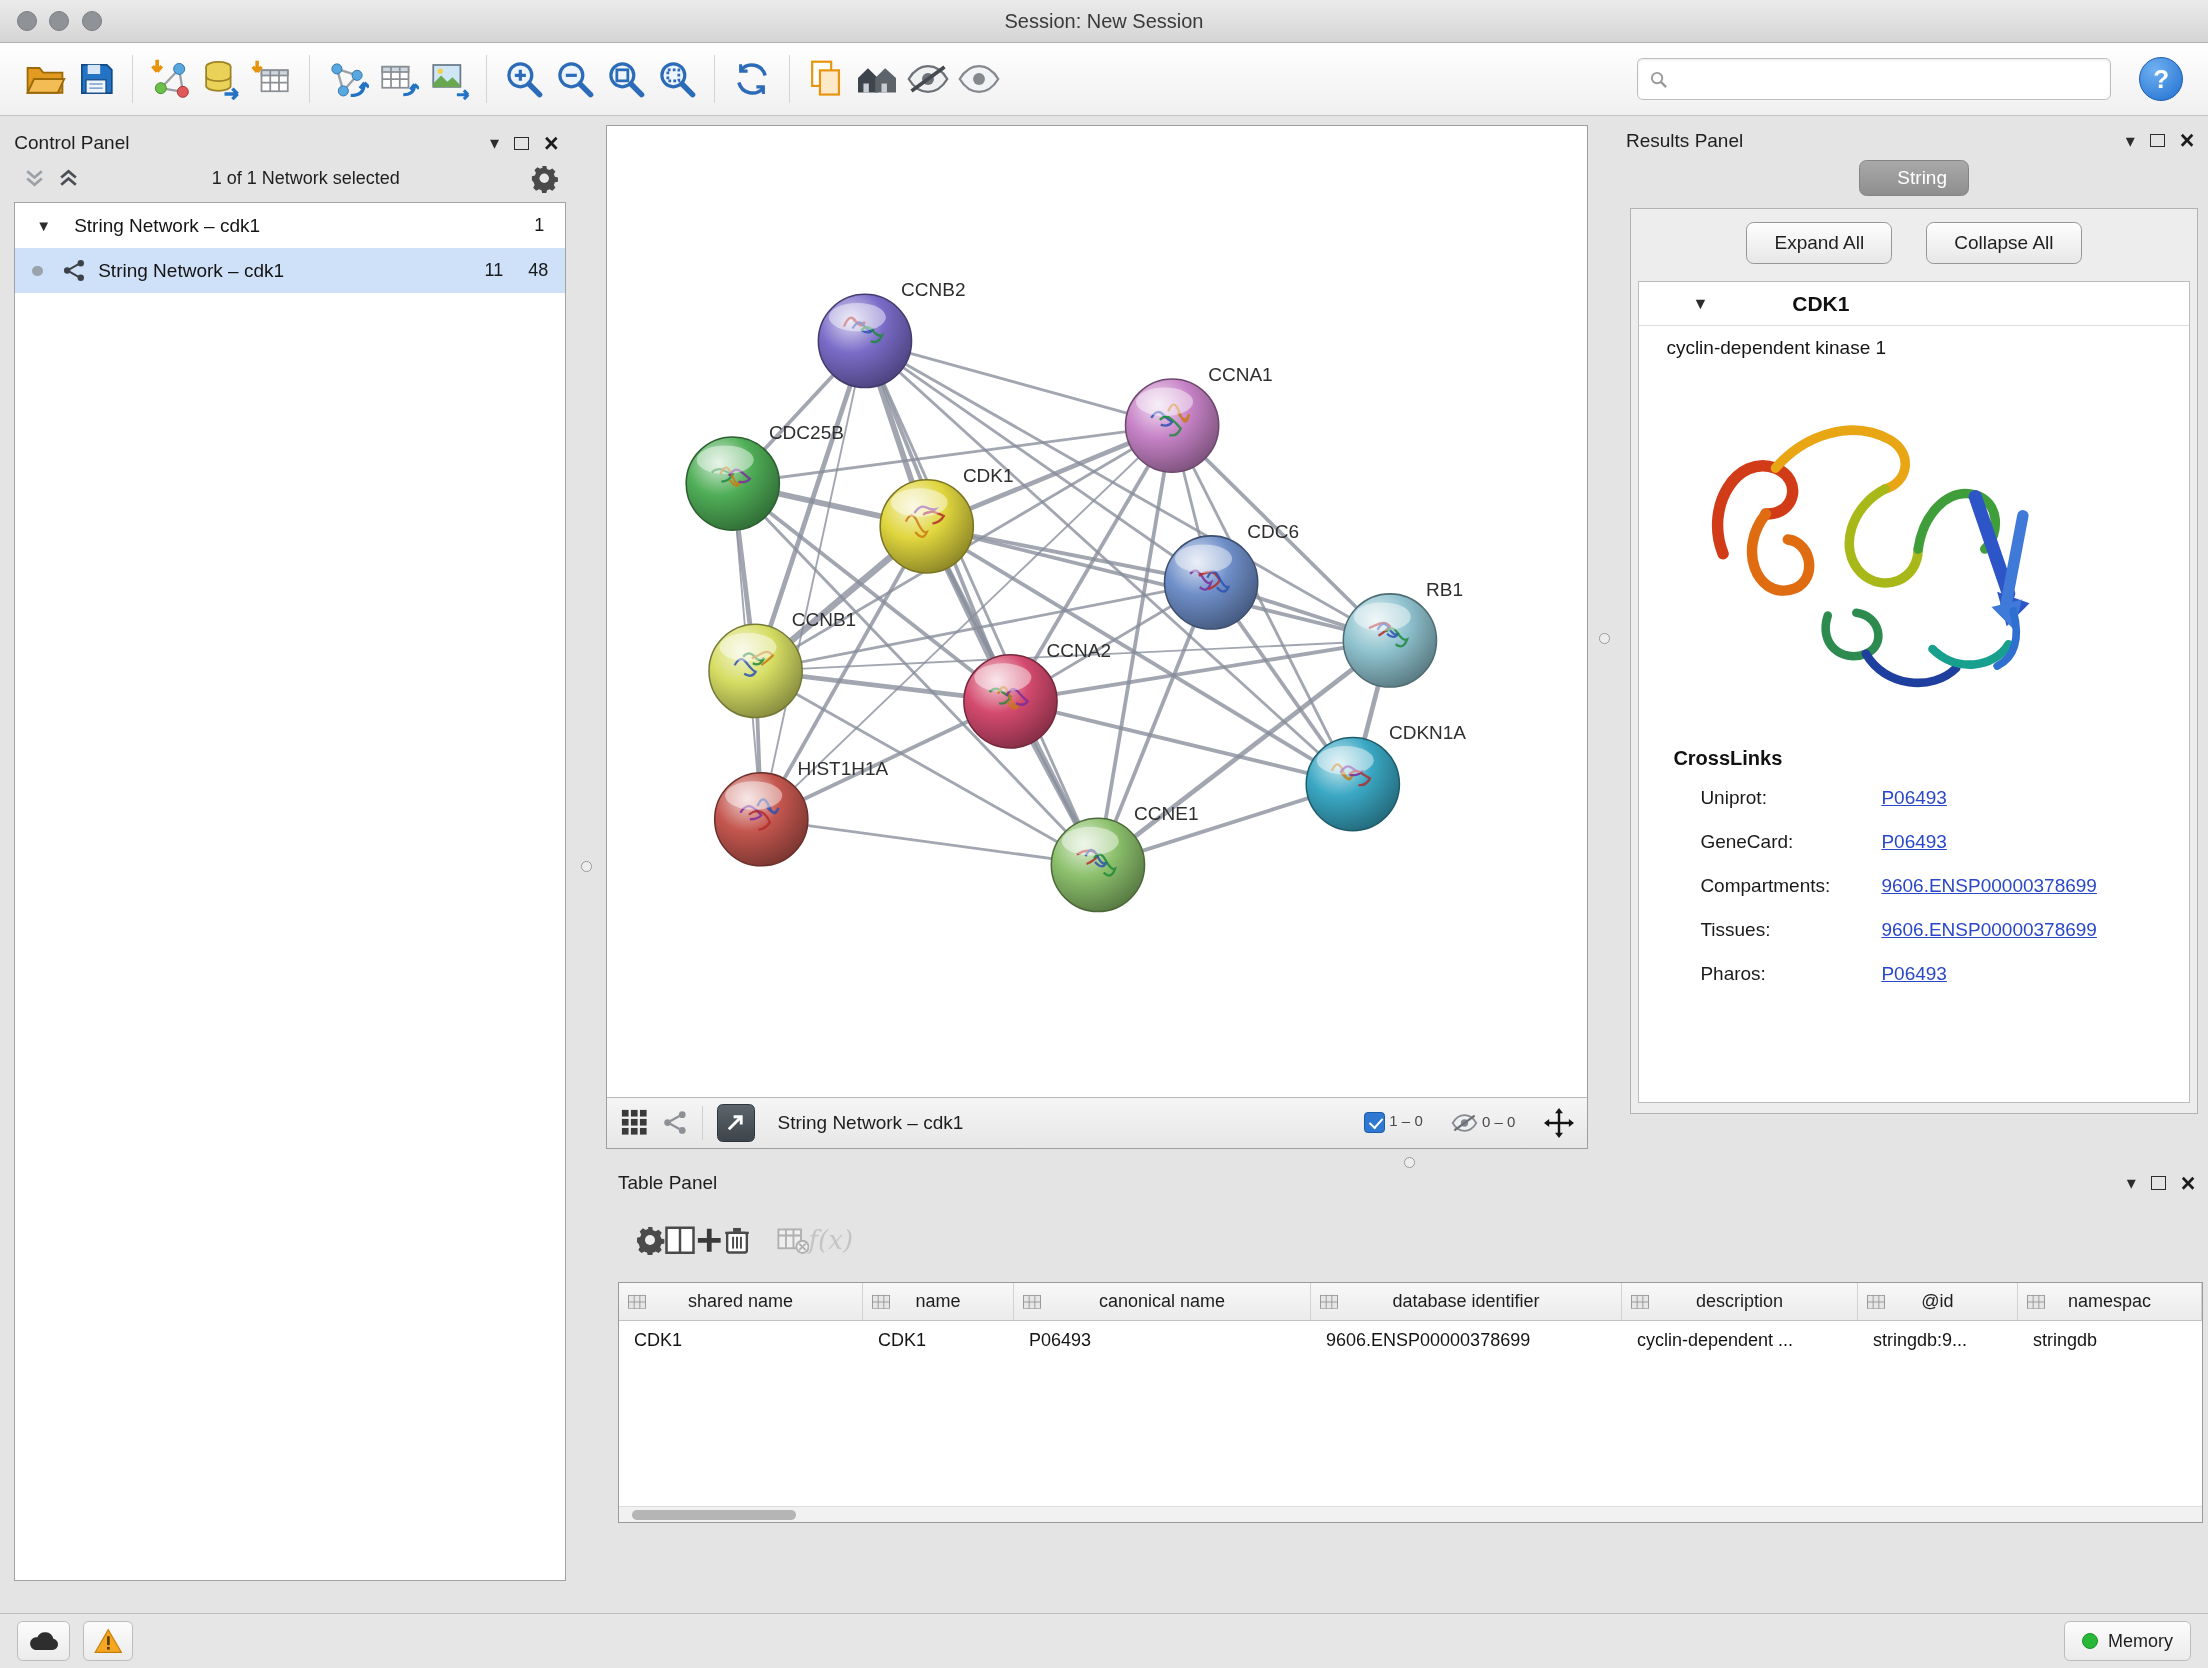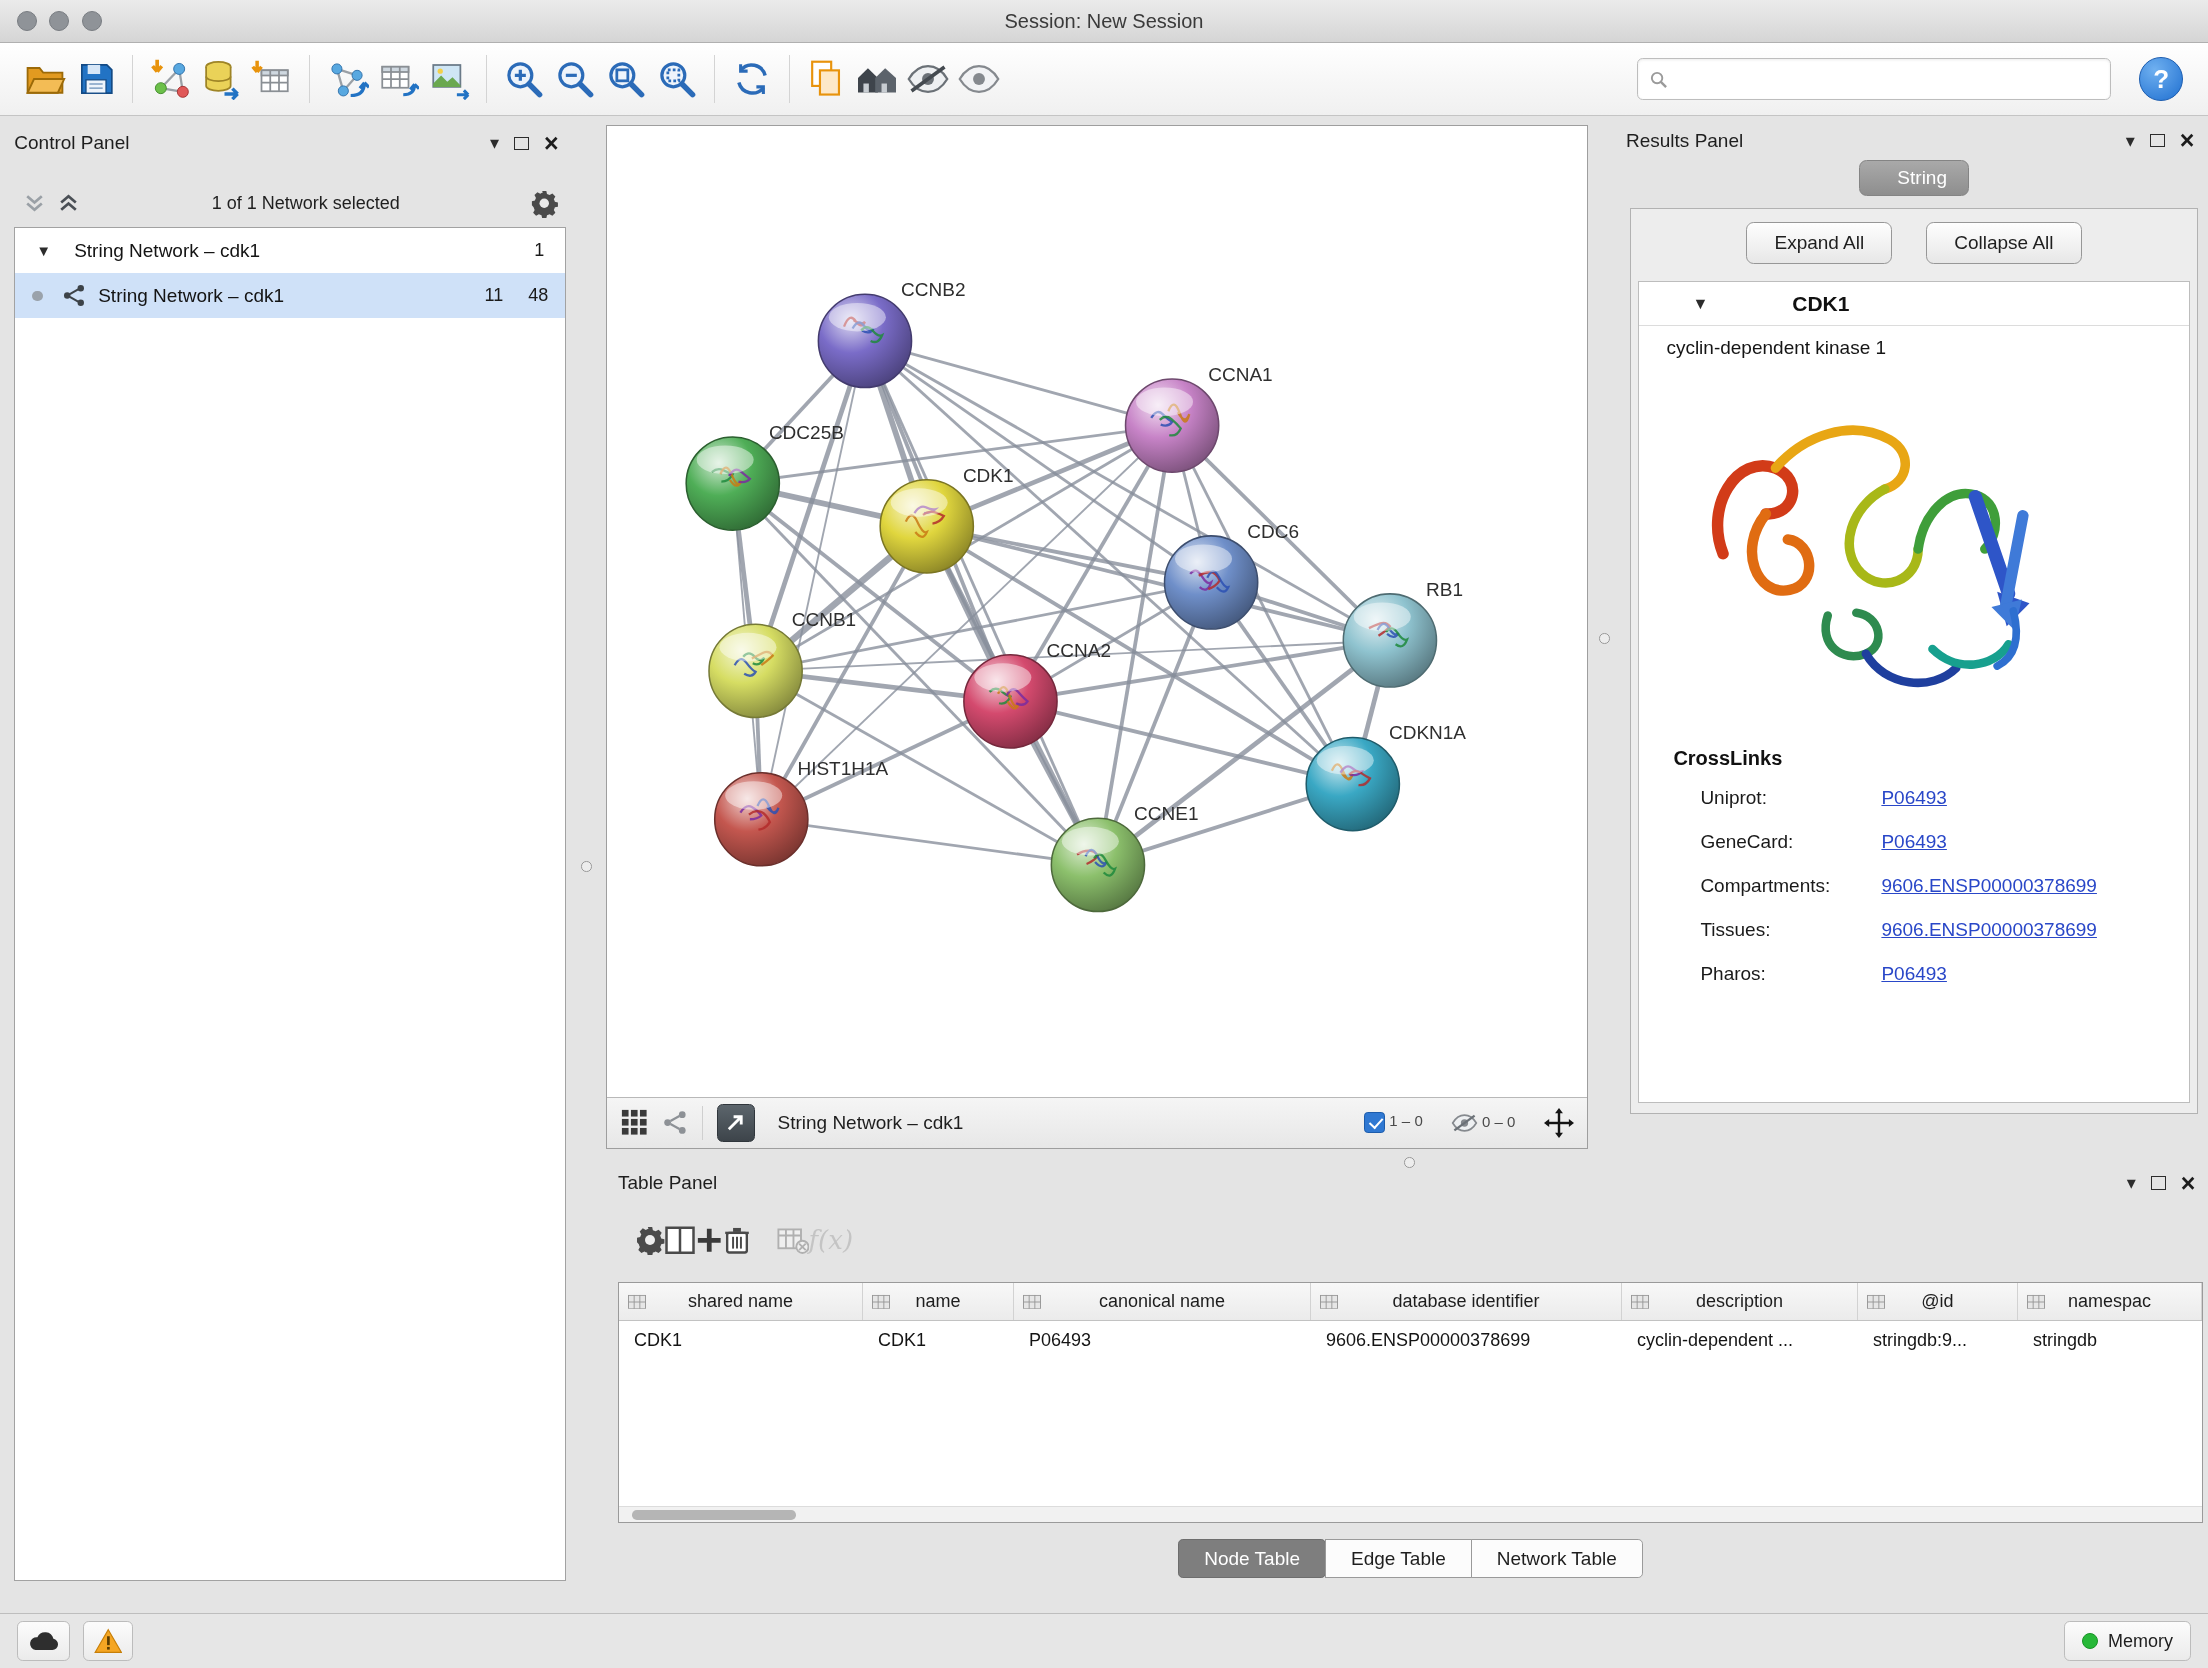--- a/index.html
+++ b/index.html
@@ -30,21 +30,21 @@
   .float-box{width:15px;height:13.3px;border:1.9px solid #2c2c2c;background:none;display:inline-block}
   .close-x{font-size:25px;font-weight:bold;color:#1c1c1c;background:none;border:none;line-height:19px}
 
   
   .control-panel{position:absolute;left:14.3px;top:11.4px;width:552px;height:1454px;display:flex;flex-direction:column}
   .cp-tabs{display:flex;margin:7.6px 0 0 53px}
   .cp-tab{height:33px;padding:0 23px;border:1px solid #969696;margin-left:-1px;background:linear-gradient(#fdfdfd,#ececec);font-size:18px;color:#1f1f1f;display:flex;align-items:center}
   .cp-tab.first{border-radius:5.7px 0 0 5.7px;margin-left:0}
   .cp-tab.last{border-radius:0 5.7px 5.7px 0}
   .cp-tab.active{background:linear-gradient(#d6d6d6,#c9c9c9);box-shadow:inset 0 1.9px 3.8px rgba(0,0,0,.25)}
-  .cp-sub{display:flex;align-items:center;margin-top:30px;padding:0 7.6px;gap:9.5px}
+  .cp-sub{display:flex;align-items:center;margin-top:5px;padding:0 7.6px;gap:9.5px}
   .cp-sub .summary{flex:1;text-align:center;font-size:18px;color:#1f1f1f}
   .icon-btn{background:none;border:none;display:flex;align-items:center;justify-content:center}
   .tree{margin-top:9.5px;background:#fff;border:1px solid #a2a2a2;flex:1;overflow:hidden}
   .tree-row{display:flex;align-items:center;height:45px;font-size:19px;color:#141414;padding:0 21px}
   .tree-row .tri{font-size:15px;color:#2c2c2c;margin-right:23px}
   .tree-row .spacer{flex:1}
   .tree-row.selected{background:#cfe1f8;padding:0 17px}
   .tree-row .bullet{width:10.5px;height:10.5px;border-radius:50%;background:#9aa2ab;margin-right:19px}
   .tree-row .counts{display:flex;gap:25px;font-size:18px;color:#1a1a1a}
 
@@ -787,25 +787,20 @@
             <div class="td" style="width: 236px;">cyclin-dependent ...</div>
             <div class="td" style="width: 160px;">stringdb:9...</div>
             <div class="td" style="width: auto; flex: 1 1 0%;">stringdb</div>
           </div>
         </div>
       <div class="tbody-fill"></div>
       <div class="hscroll">
           <div class="hthumb"></div>
         </div>
     </div>
-    <div class="nt-tabs">
-      <button class="nt-tab first active"><span>Node Table</span></button>
-      <button class="nt-tab"><span>Edge Table</span></button>
-      <button class="nt-tab last"><span>Network Table</span></button>
-    </div>
   </section>
 
   <span class="split-dot" style="left:581px;top:745px"></span>
   <span class="split-dot" style="left:1599px;top:517px"></span>
   <span class="split-dot" style="left:1404px;top:1041px"></span>
 </div>
 
 <div class="status-bar">
   <button class="sb-btn">
     <svg width="32" height="23" viewBox="0 0 34 24">

